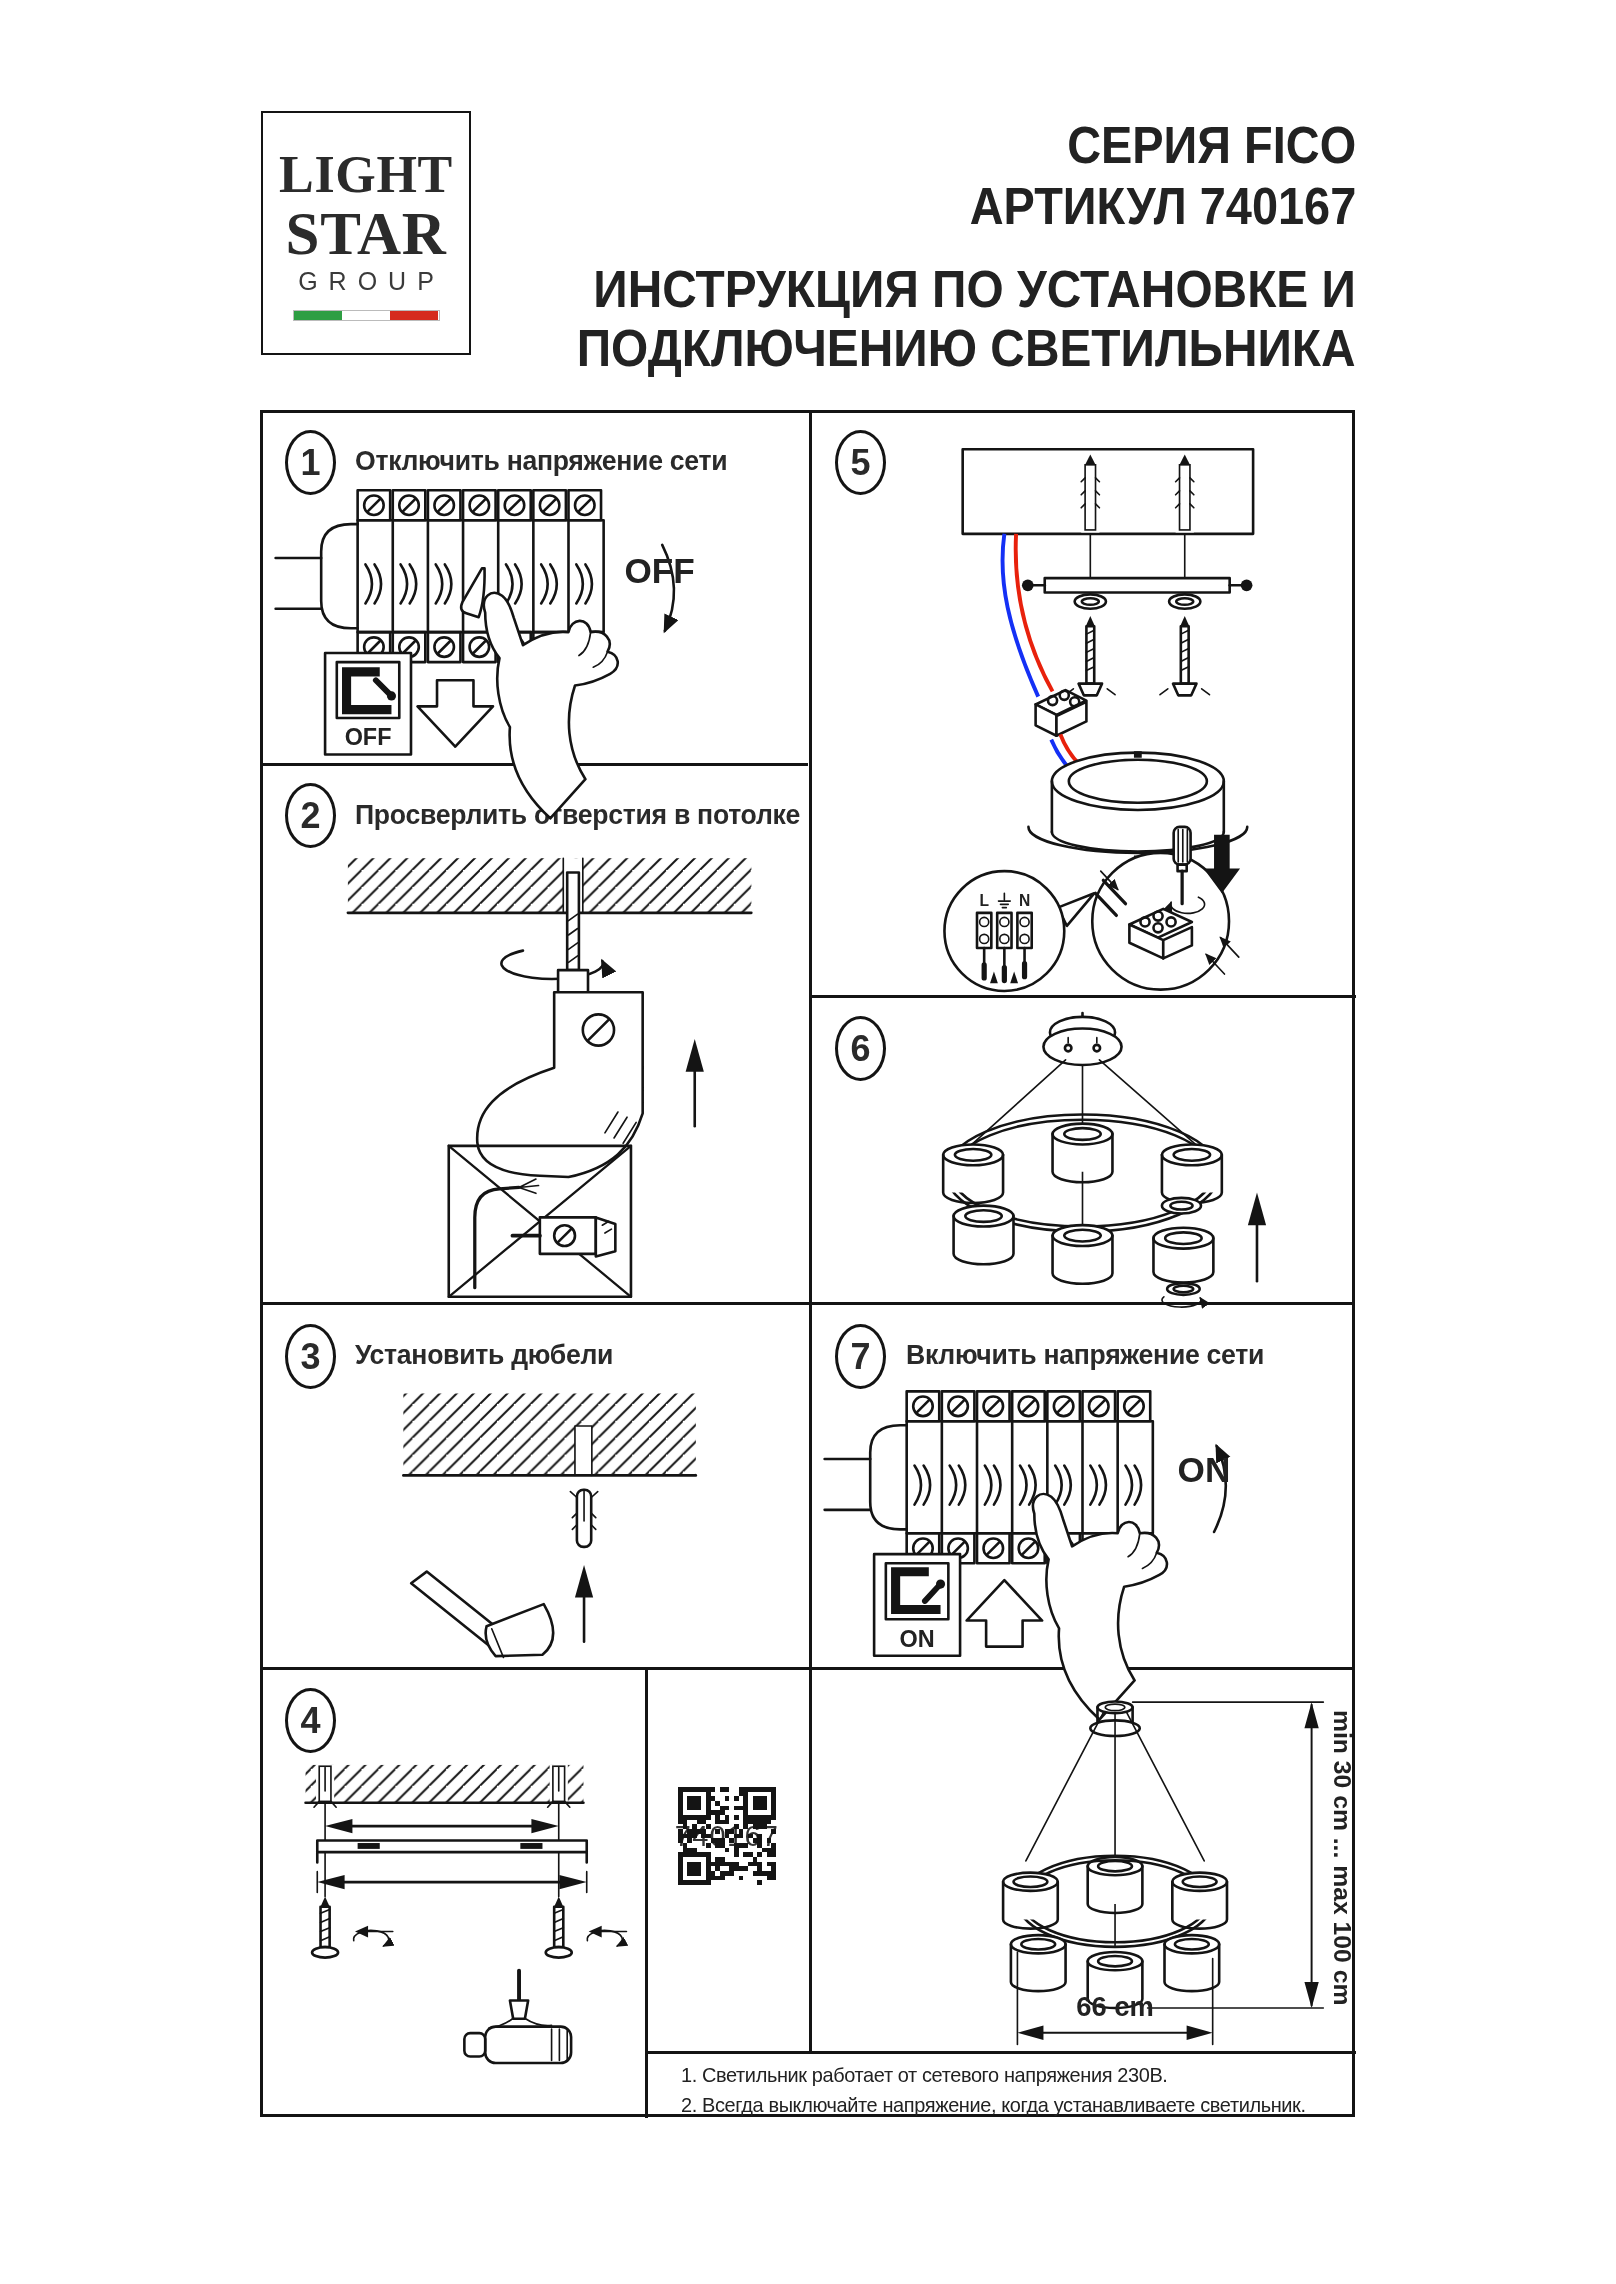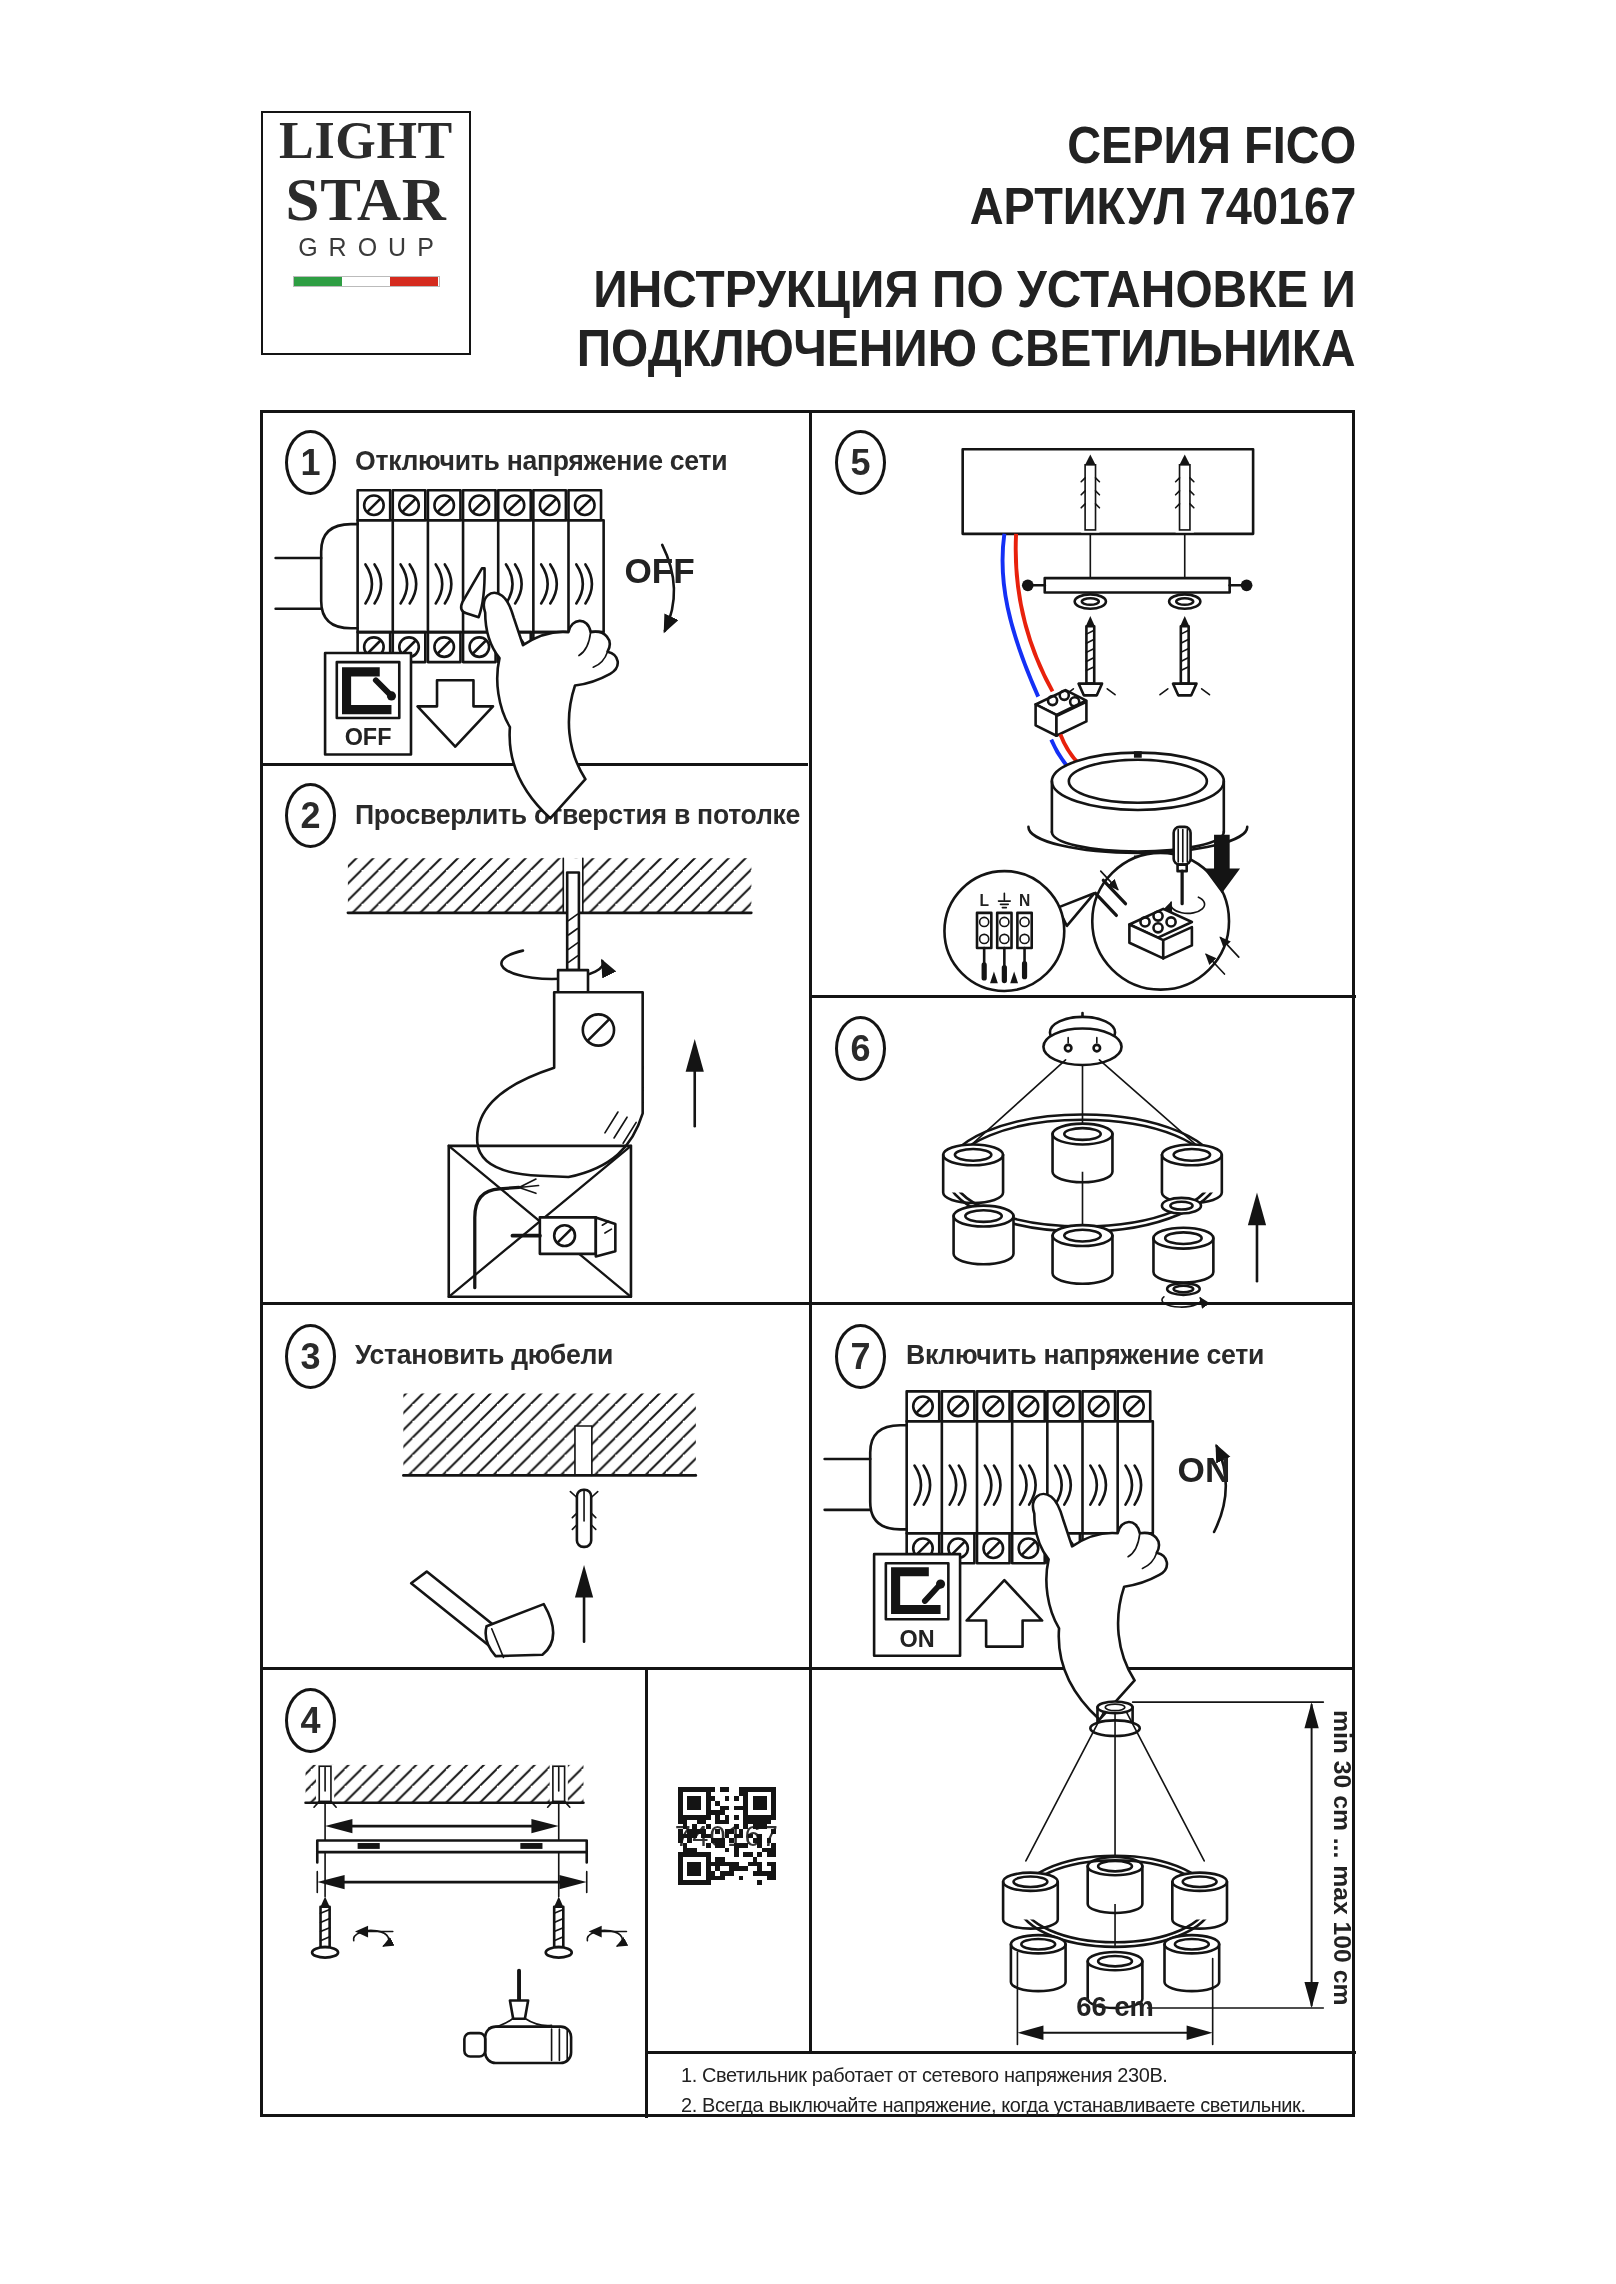--- a/index.html
+++ b/index.html
@@ -2,21 +2,21 @@
 <html style="--wire-red: #e8210c; --wire-blue: #1430f5; --flag-green: #2e9e43; --flag-white: #ffffff; --flag-red: #d52b1e;font-size:10.4px"><head>
 <meta charset="utf-8">
 <style>
   html,body{margin:0;padding:0;background:#888;}
   .page{position:relative;width:1616px;height:2284px;background:#ffffff;
         font-family:"Liberation Sans",sans-serif;color:#1c1c1c;overflow:hidden;}
   .abs{position:absolute;}
   .gridline{position:absolute;background:#141414;}
   
   .logo-box{position:absolute;left:261px;top:111px;width:210px;height:244px;border:2.6px solid #141414;
-            display:flex;flex-direction:column;align-items:center;justify-content:flex-start;box-sizing:border-box;}
+            display:flex;flex-direction:column;align-items:center;justify-content:flex-start;padding-top:34px;box-sizing:border-box;}
   .logo-l1{font-family:"Liberation Serif",serif;font-weight:bold;font-size:52px;line-height:55px;color:#2b2b2b;letter-spacing:0.7px;}
   .logo-l2{font-family:"Liberation Serif",serif;font-weight:bold;font-size:61px;line-height:63px;color:#2b2b2b;letter-spacing:0.7px;}
   .logo-l3{font-size:25px;font-weight:normal;letter-spacing:11px;color:#3a3a3a;margin-top:2px;text-indent:11px;}
   .logo-flag{width:147px;height:11px;margin-top:14.3px;display:flex;border:0.7px solid #bbb;box-sizing:border-box;}
   .logo-flag span{flex:1;}
   
   .hdr{position:absolute;right:260px;text-align:right;font-weight:bold;color:#222;white-space:nowrap;
        transform:scaleX(.92);transform-origin:right center;}
   .hdr-sm{font-size:51px;}
   .hdr-big{font-size:52px;}

